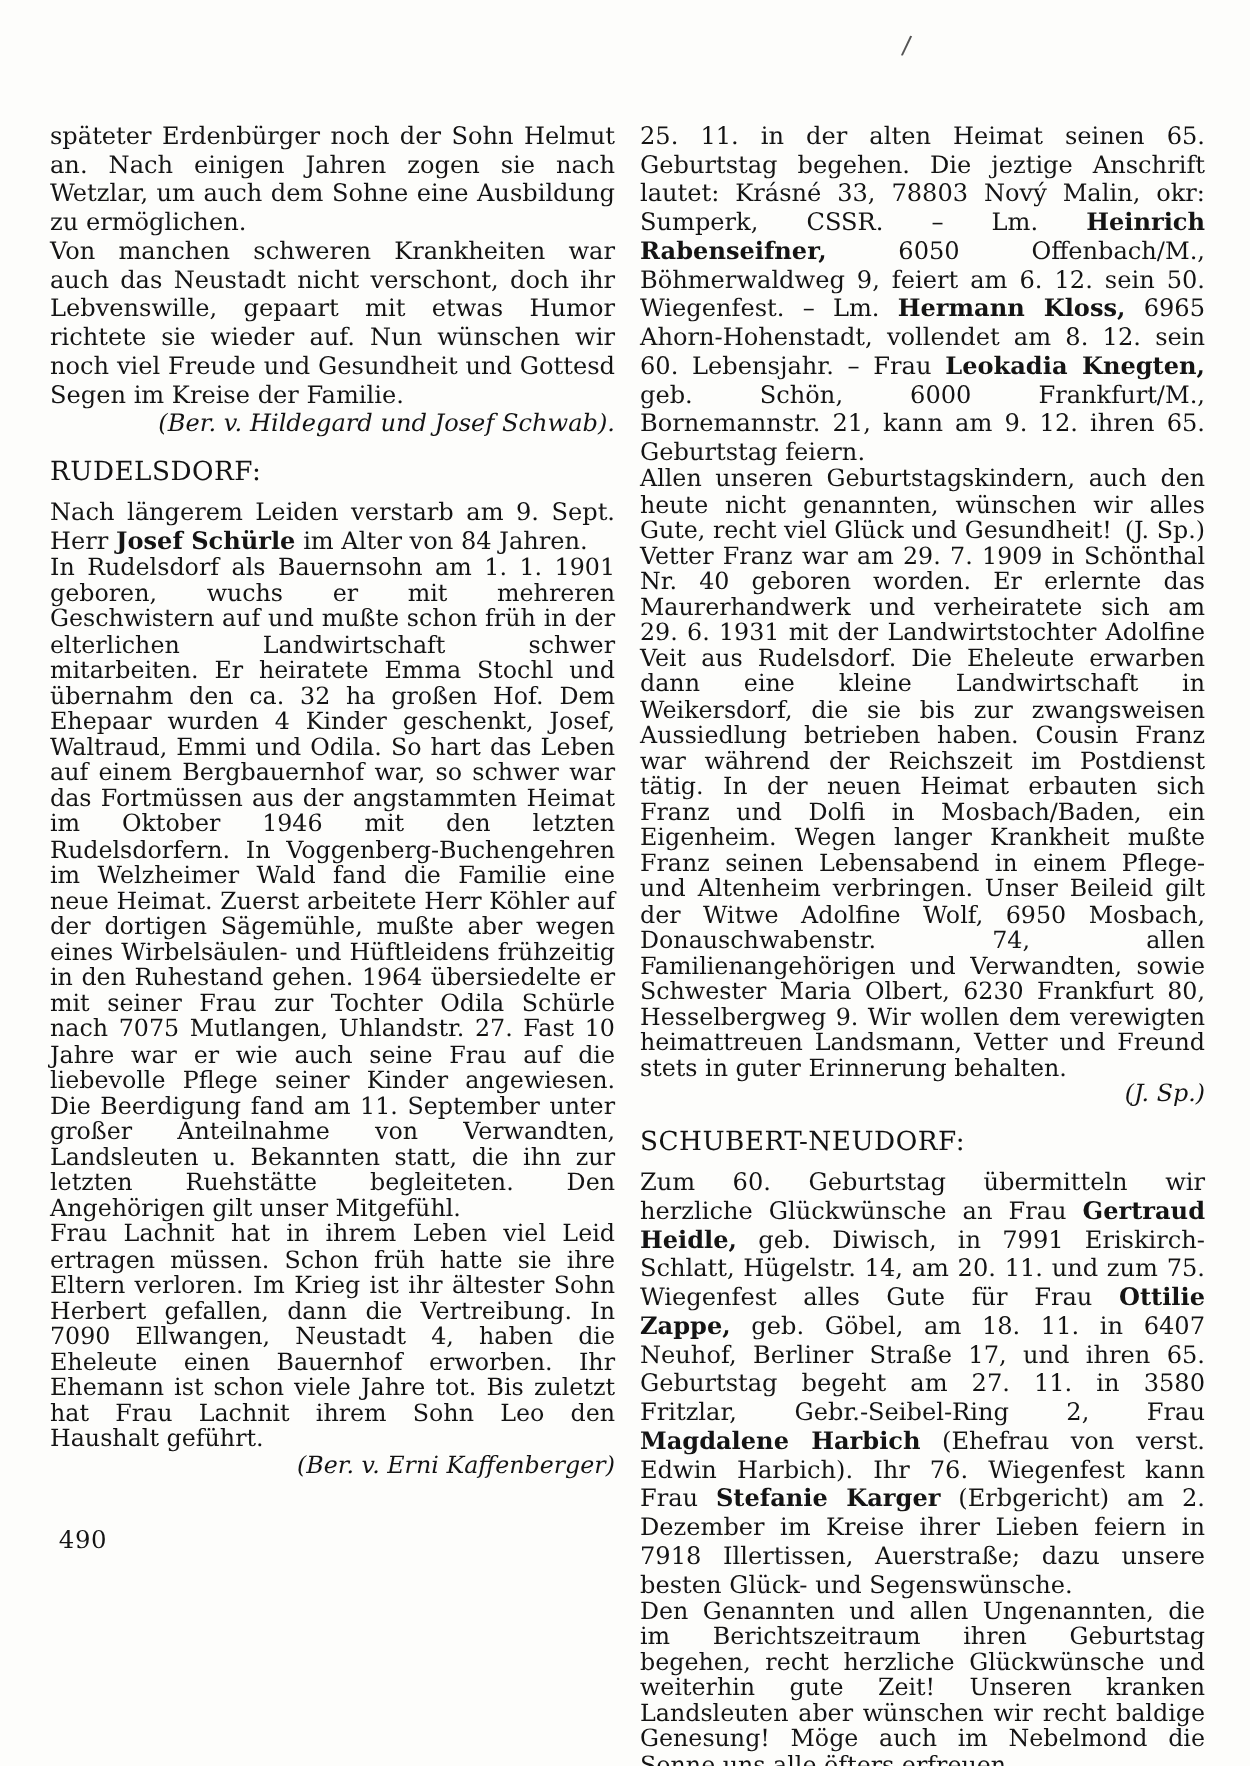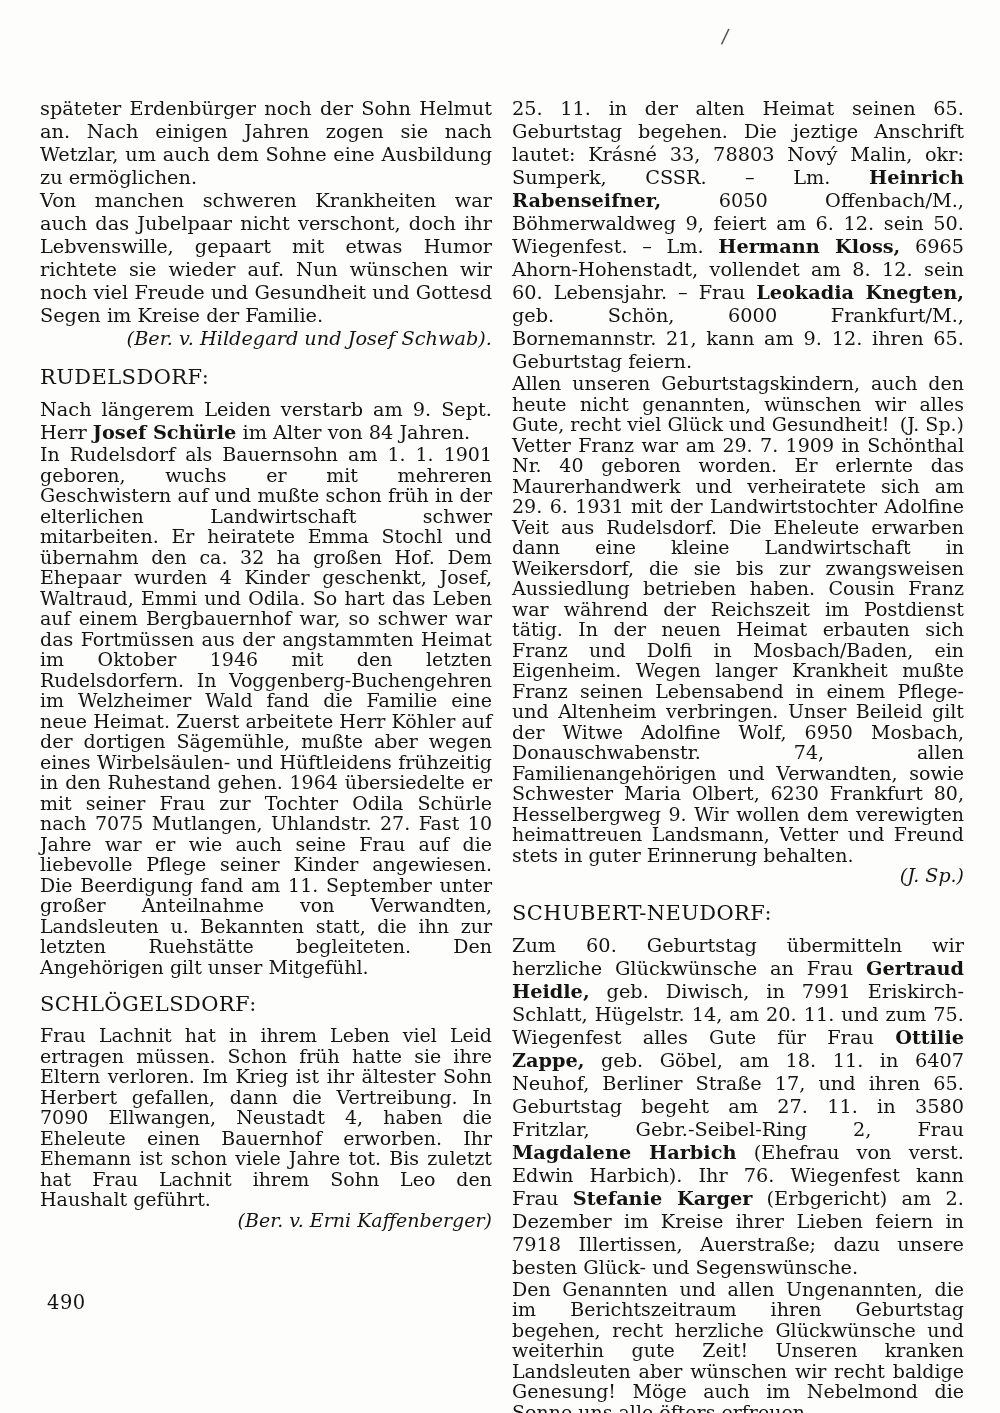--- a/index.html
+++ b/index.html
@@ -39,51 +39,50 @@
     -webkit-hyphens:auto;
   }
   p.lg{font-size:19.3px;line-height:23px;}
   p.sm{font-size:19px;line-height:20.5px;}
   p.al-right{text-align:right;hyphens:none;font-style:italic;}
   p.mt{margin-top:5px;}
   b{font-weight:700;}
   .sig{float:right;}
   .page-number{
     position:absolute;
-    left:47px;top:1291px;
+    left:47px;top:1220px;
     font-size:19.5px;
     letter-spacing:.5px;
   }
   .artifact{
     position:absolute;
     left:722px;top:24px;
     font-size:20px;
     color:#555;
     transform:rotate(8deg);
   }
 </style>
 </head>
 <body>
 
 <div class="page">
   <span class="artifact">/</span>
   <div class="columns">
     <div class="column" id="col-0">
         <section>
           <p class="lg">späteter Erdenbürger noch der Sohn Helmut an. Nach einigen Jahren zogen sie nach Wetzlar, um auch dem Sohne eine Ausbildung zu ermöglichen.</p>
-          <p class="lg">Von manchen schweren Krankheiten war auch das Jubelpaar nicht verschont, doch ihr Lebvenswille, gepaart mit etwas Humor richtete sie wieder auf. Nun wünschen wir noch viel Freude und Gesundheit und Gottesd Segen im Kreise der Familie.</p>
+          <p class="lg">Von manchen schweren Krankheiten war auch das Neustadt nicht verschont, doch ihr Lebvenswille, gepaart mit etwas Humor richtete sie wieder auf. Nun wünschen wir noch viel Freude und Gesundheit und Gottesd Segen im Kreise der Familie.</p>
           <p class="lg al-right">(Ber. v. Hildegard und Josef Schwab).</p>
         </section>
         <section>
           <h3>RUDELSDORF:</h3>
           <p class="lg">Nach längerem Leiden verstarb am 9. Sept. Herr <b>Josef Schürle</b> im Alter von 84 Jahren.</p>
           <p class="sm">In Rudelsdorf als Bauernsohn am 1. 1. 1901 geboren, wuchs er mit mehreren Geschwistern auf und mußte schon früh in der elterlichen Landwirtschaft schwer mitarbeiten. Er heiratete Emma Stochl und übernahm den ca. 32 ha großen Hof. Dem Ehepaar wurden 4 Kinder geschenkt, Josef, Waltraud, Emmi und Odila. So hart das Leben auf einem Bergbauernhof war, so schwer war das Fortmüssen aus der angstammten Heimat im Oktober 1946 mit den letzten Rudelsdorfern. In Voggenberg-Buchengehren im Welzheimer Wald fand die Familie eine neue Heimat. Zuerst arbeitete Herr Köhler auf der dortigen Sägemühle, mußte aber wegen eines Wirbelsäulen- und Hüftleidens frühzeitig in den Ruhestand gehen. 1964 übersiedelte er mit seiner Frau zur Tochter Odila Schürle nach 7075 Mutlangen, Uhlandstr. 27. Fast 10 Jahre war er wie auch seine Frau auf die liebevolle Pflege seiner Kinder angewiesen. Die Beerdigung fand am 11. September unter großer Anteilnahme von Verwandten, Landsleuten u. Bekannten statt, die ihn zur letzten Ruehstätte begleiteten. Den Angehörigen gilt unser Mitgefühl.</p>
         </section>
         <section>
-          <h3>SCHLÖGELSDORF:</h3>
           <p class="sm">Frau Lachnit hat in ihrem Leben viel Leid ertragen müssen. Schon früh hatte sie ihre Eltern verloren. Im Krieg ist ihr ältester Sohn Herbert gefallen, dann die Vertreibung. In 7090 Ellwangen, Neustadt 4, haben die Eheleute einen Bauernhof erworben. Ihr Ehemann ist schon viele Jahre tot. Bis zuletzt hat Frau Lachnit ihrem Sohn Leo den Haushalt geführt.</p>
           <p class="sm al-right">(Ber. v. Erni Kaffenberger)</p>
         </section>
       </div>
     <div class="column" id="col-1">
         <section>
           <p class="lg">25. 11. in der alten Heimat seinen 65. Geburtstag begehen. Die jeztige Anschrift lautet: Krásné 33, 78803 Nový Malin, okr: Sumperk, CSSR. – Lm. <b>Heinrich Rabenseifner,</b> 6050 Offenbach/M., Böhmerwaldweg 9, feiert am 6. 12. sein 50. Wiegenfest. – Lm. <b>Hermann Kloss,</b> 6965 Ahorn-Hohenstadt, vollendet am 8. 12. sein 60. Lebensjahr. – Frau <b>Leokadia Knegten,</b> geb. Schön, 6000 Frankfurt/M., Bornemannstr. 21, kann am 9. 12. ihren 65. Geburtstag feiern.</p>
           <p class="sm">Allen unseren Geburtstagskindern, auch den heute nicht genannten, wünschen wir alles Gute, recht viel Glück und Gesundheit!<span class="sig">(J. Sp.)</span></p>
           <p class="sm">Vetter Franz war am 29. 7. 1909 in Schönthal Nr. 40 geboren worden. Er erlernte das Maurerhandwerk und verheiratete sich am 29. 6. 1931 mit der Landwirtstochter Adolfine Veit aus Rudelsdorf. Die Eheleute erwarben dann eine kleine Landwirtschaft in Weikersdorf, die sie bis zur zwangsweisen Aussiedlung betrieben haben. Cousin Franz war während der Reichszeit im Postdienst tätig. In der neuen Heimat erbauten sich Franz und Dolfi in Mosbach/Baden, ein Eigenheim. Wegen langer Krankheit mußte Franz seinen Lebensabend in einem Pflege- und Altenheim verbringen. Unser Beileid gilt der Witwe Adolfine Wolf, 6950 Mosbach, Donauschwabenstr. 74, allen Familienangehörigen und Verwandten, sowie Schwester Maria Olbert, 6230 Frankfurt 80, Hesselbergweg 9. Wir wollen dem verewigten heimattreuen Landsmann, Vetter und Freund stets in guter Erinnerung behalten.</p>
           <p class="sm al-right">(J. Sp.)</p>

